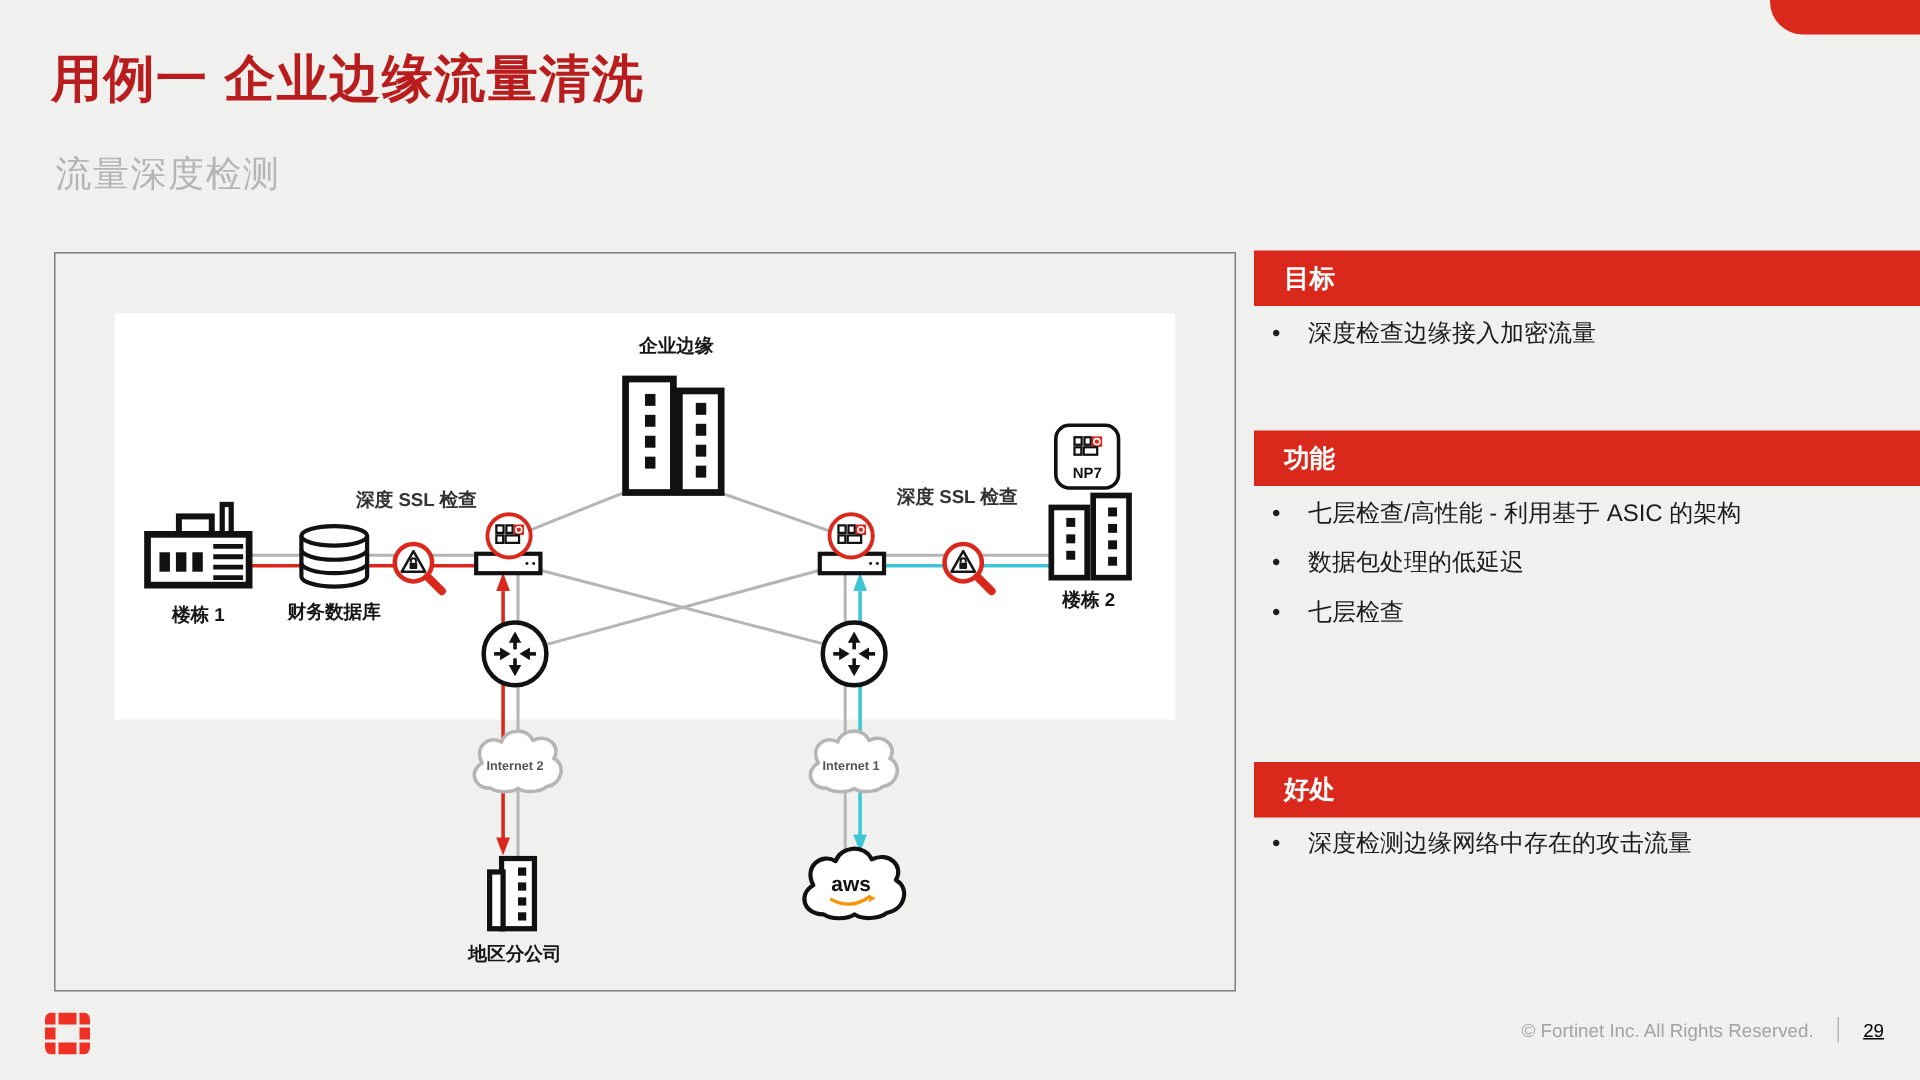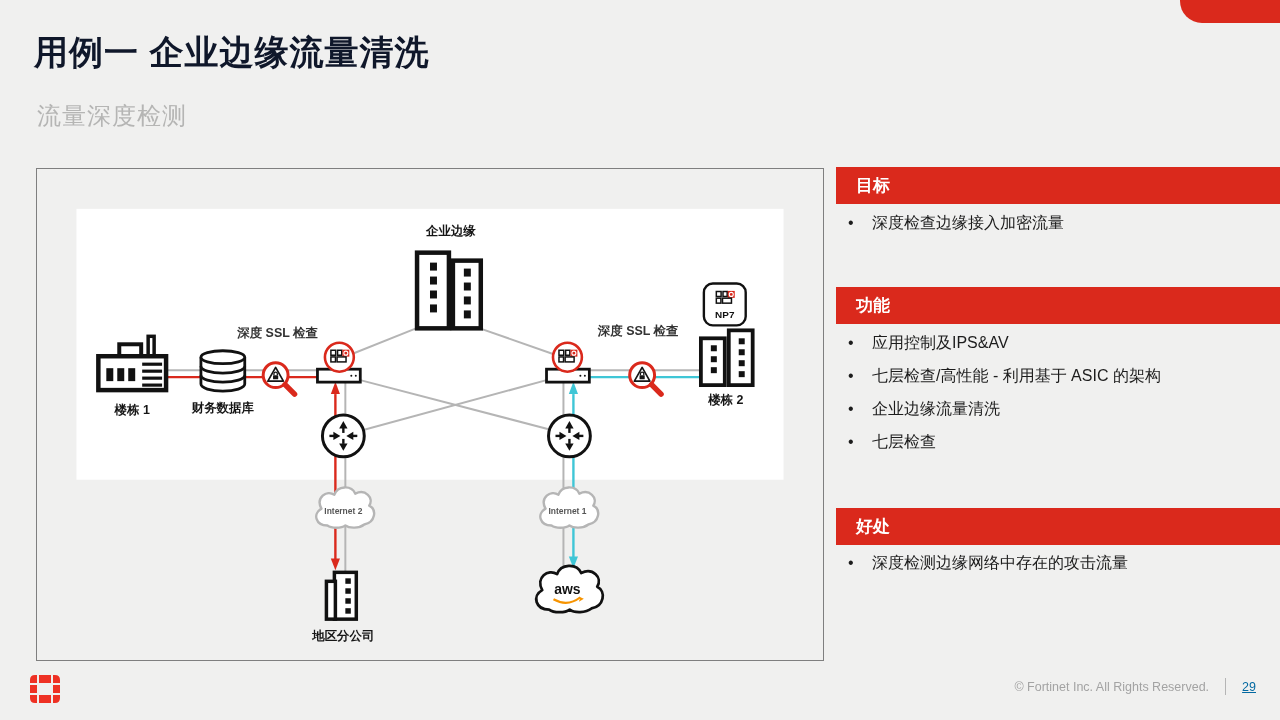--- a/index.html
+++ b/index.html
@@ -7,21 +7,21 @@
     width:1280px;height:720px;position:relative;overflow:hidden;
     background:#f0f0ef;
     font-family:"Liberation Sans", sans-serif;
   }
   .corner-tab{
     position:absolute;top:0;right:0;width:100px;height:23px;
     background:#da291c;border-bottom-left-radius:22px;
   }
   .slide-title{
     position:absolute;left:34px;top:30px;margin:0;
-    font-size:34px;font-weight:900;color:#0f172a;letter-spacing:1px;
+    font-size:34px;font-weight:900;color:#b91c1c;letter-spacing:1px;
   }
   .slide-subtitle{
     position:absolute;left:37px;top:100px;margin:0;
     font-size:24px;font-weight:400;color:#b5b5b4;letter-spacing:1px;
   }
   .diagram-box{
     position:absolute;left:36px;top:168px;width:786px;height:491px;
     border:1px solid #7f7f7f;background:#f0f0ef;
   }
   .diagram-box svg{display:block;}
@@ -37,21 +37,21 @@
     position:relative;padding-left:36px;font-size:16px;line-height:33px;color:#1c1c1c;
   }
   .panel-list li::before{
     content:"•";position:absolute;left:12px;color:#1c1c1c;
   }
   .footer{
     position:absolute;right:24px;top:678px;display:flex;align-items:center;gap:16px;
     font-size:12.5px;color:#a3a3a3;
   }
   .footer .divider{width:1px;height:17px;background:#b5b5b5;}
-  .footer .page-num{color:#0369a1;text-decoration:underline;}
+  .footer .page-num{color:#000000;text-decoration:underline;}
   .logo{position:absolute;left:28px;top:675px;}
   .dlabel{font-weight:bold;fill:#161616;font-size:12.5px;font-family:"Liberation Sans",sans-serif;}
   .ssl-label{font-weight:bold;fill:#333333;font-size:12.5px;font-family:"Liberation Sans",sans-serif;}
   .cloud-label{fill:#555555;font-size:8.5px;font-weight:bold;font-family:"Liberation Sans",sans-serif;}
 </style>
 </head>
 <body>
 
 <div class="corner-tab"></div>
 
@@ -240,23 +240,22 @@
 </svg>
 </div>
 
 <div class="panel-header" style="top:167px">目标</div>
 <ul class="panel-list" style="top:206px">
   <li><span>深度检查边缘接入加密流量</span></li>
 </ul>
 
 <div class="panel-header" style="top:287px">功能</div>
 <ul class="panel-list" style="top:326px">
-  <li><span>应用控制及IPS&amp;AV</span></li>
   <li><span>七层检查/高性能 - 利用基于 ASIC 的架构</span></li>
-  <li><span>企业边缘流量清洗</span></li>
+  <li><span>数据包处理的低延迟</span></li>
   <li><span>七层检查</span></li>
 </ul>
 
 <div class="panel-header" style="top:508px">好处</div>
 <ul class="panel-list" style="top:546px">
   <li><span>深度检测边缘网络中存在的攻击流量</span></li>
 </ul>
 
 <svg class="logo" width="34" height="28" viewBox="0 0 34 28">
   <g fill="#ee3124">

